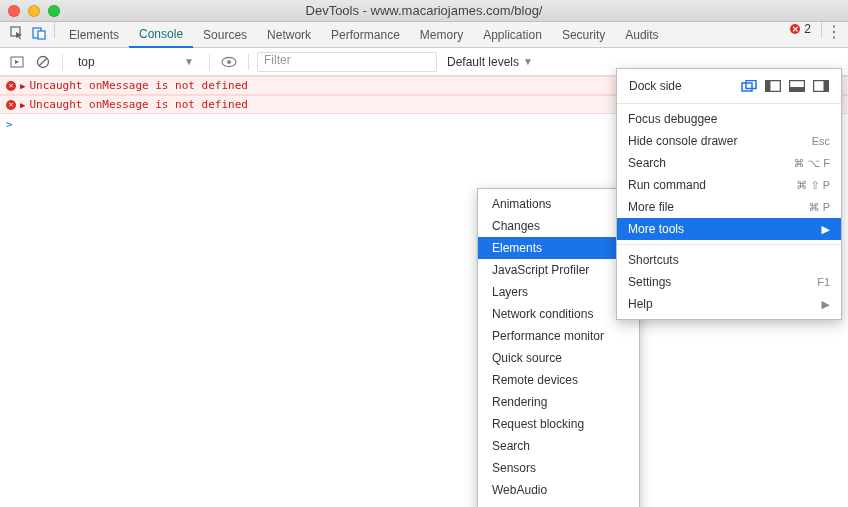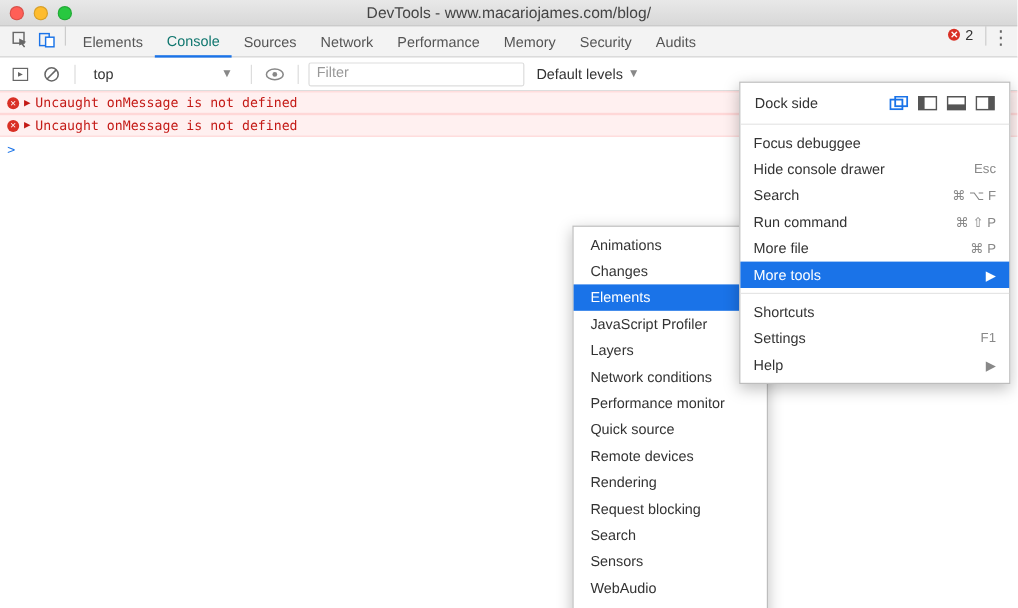--- a/index.html
+++ b/index.html
@@ -155,20 +155,21 @@
       </svg>
   </div>
   <div class="sep"></div>
   <div id="tabs-container" style="display:flex;">
       <div class="tab">Elements</div>
       <div class="tab active">Console</div>
       <div class="tab">Sources</div>
       <div class="tab">Network</div>
       <div class="tab">Performance</div>
       <div class="tab">Memory</div>
+      <div class="tab">Application</div>
       <div class="tab">Security</div>
       <div class="tab">Audits</div>
     </div>
   <div class="spacer"></div>
   <div class="err-count">
     <span class="err-dot">✕</span>
     <span>2</span>
   </div>
   <div class="sep"></div>
   <div class="kebab">⋮</div>

